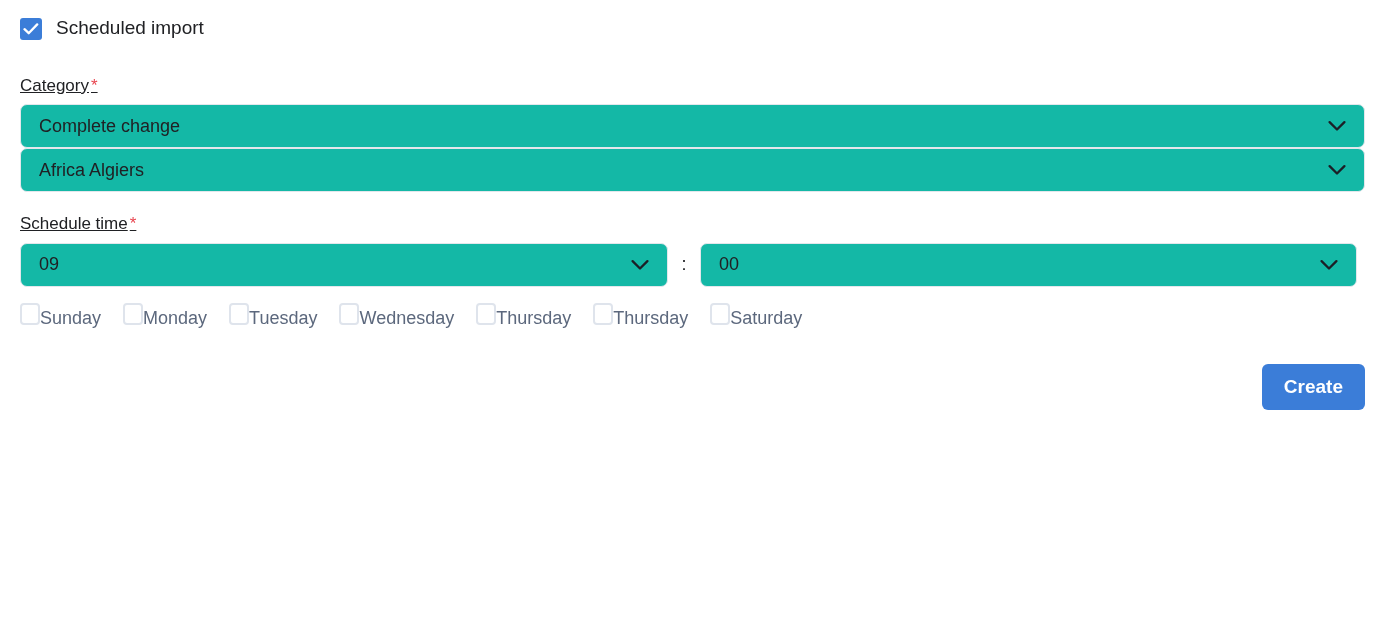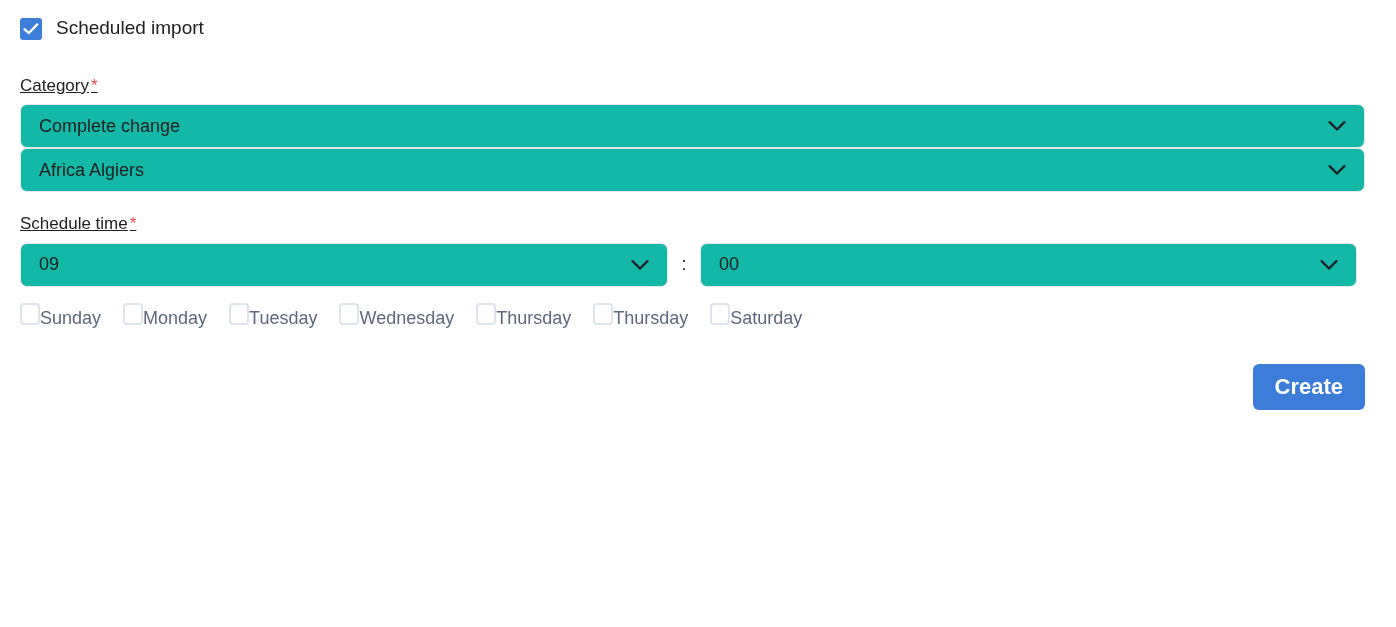--- a/index.html
+++ b/index.html
@@ -141,21 +141,21 @@
 
   
   .footer-row {
     display: flex;
     justify-content: flex-end;
     margin-top: 30px;
   }
   .create-btn {
     background: #3b7dd8;
     color: #ffffff;
-    font-size: 22px;
+    font-size: 19px;
     font-weight: bold;
     font-family: "Liberation Sans", sans-serif;
     border: none;
     border-radius: 6px;
     padding: 0 22px;
     height: 46px;
     cursor: pointer;
   }
 
   

